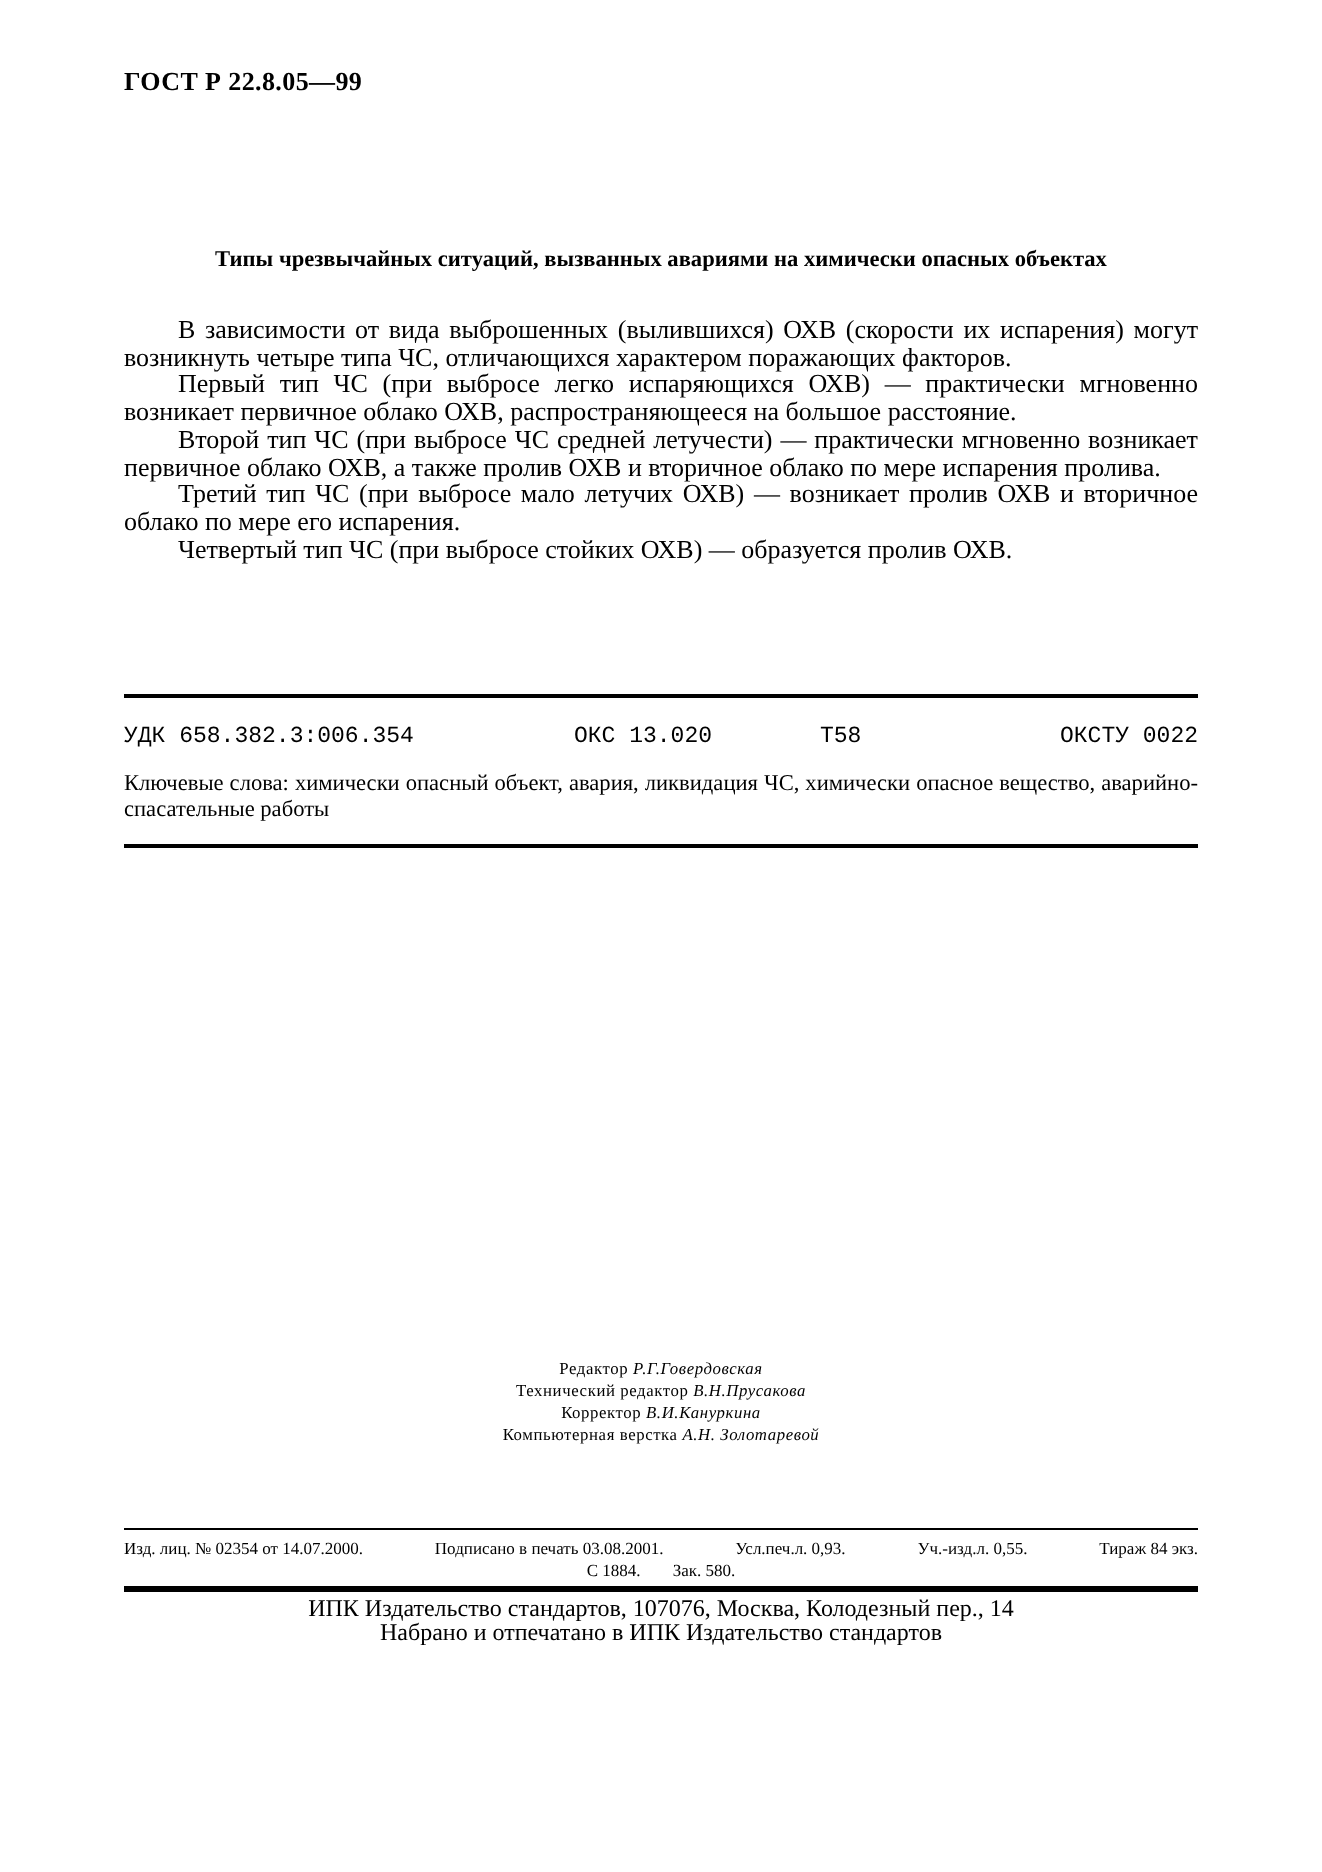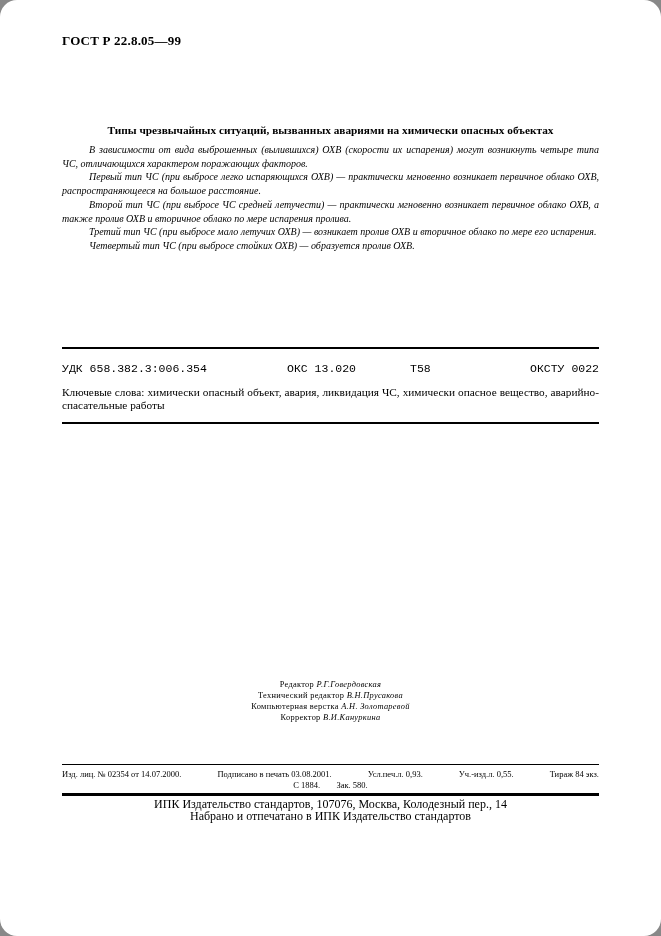--- a/index.html
+++ b/index.html
@@ -3,30 +3,29 @@
 <meta charset="utf-8">
 <style>
   html,body{margin:0;padding:0;background:#888;}
   .page{
     position:relative;
     width:661px;height:936px;
     background:#ffffff;
     font-family:"Liberation Serif","DejaVu Serif",serif;
     color:#000;
     overflow:hidden;
-    border-radius:17px;
   }
   .abs{position:absolute;}
   .content-left{left:62px;width:537px;}
   .doc-number{top:33px;font-size:13px;font-weight:bold;letter-spacing:0.2px;}
   .appendix{top:64px;text-align:center;}
   .appendix .label{font-size:12.5px;letter-spacing:0.6px;}
   .appendix .note{font-size:11.5px;}
   .title{top:124px;text-align:center;font-size:11.3px;font-weight:bold;}
-  .body-text{top:143px;font-size:10px;line-height:13.7px;text-align:justify;font-style:italic;}
+  .body-text{top:158px;font-size:13px;line-height:13.7px;text-align:justify;}
   .body-text p{margin:0;text-indent:27px;}
   .rule{background:#000;}
   .rule-top{top:347px;height:2px;}
   .udk-row{top:362px;height:14px;font-size:11.5px;font-family:Liberation Mono, monospace;}
   .udk-row .oks{position:absolute;left:225px;}
   .udk-row .tcode{position:absolute;left:348px;}
   .udk-row .okstu{position:absolute;right:0;}
   .keywords{top:386px;font-size:11.3px;line-height:13.2px;text-align:justify;}
   .rule-keywords{top:422px;height:1.5px;}
   .credits{top:680px;text-align:center;font-size:8.4px;line-height:10.9px;letter-spacing:0.3px;}
@@ -72,26 +71,26 @@
   <div class="abs content-left credits">
     <div>
       <span class="role">Редактор</span>
       <span class="name">Р.Г.Говердовская</span>
     </div>
     <div>
       <span class="role">Технический редактор</span>
       <span class="name">В.Н.Прусакова</span>
     </div>
     <div>
+      <span class="role">Корректор</span>
+      <span class="name">В.И.Кануркина</span>
+    </div>
+    <div>
       <span class="role">Компьютерная верстка</span>
       <span class="name">А.Н. Золотаревой</span>
-    </div>
-    <div>
-      <span class="role">Корректор</span>
-      <span class="name">В.И.Кануркина</span>
     </div>
   </div>
 
   <div class="abs content-left rule rule-credits"></div>
 
   <div class="abs content-left imprint-line1">
     <span>Изд. лиц. № 02354 от 14.07.2000.</span>
     <span>Подписано в печать 03.08.2001.</span>
     <span>Усл.печ.л. 0,93.</span>
     <span>Уч.-изд.л. 0,55.</span>

